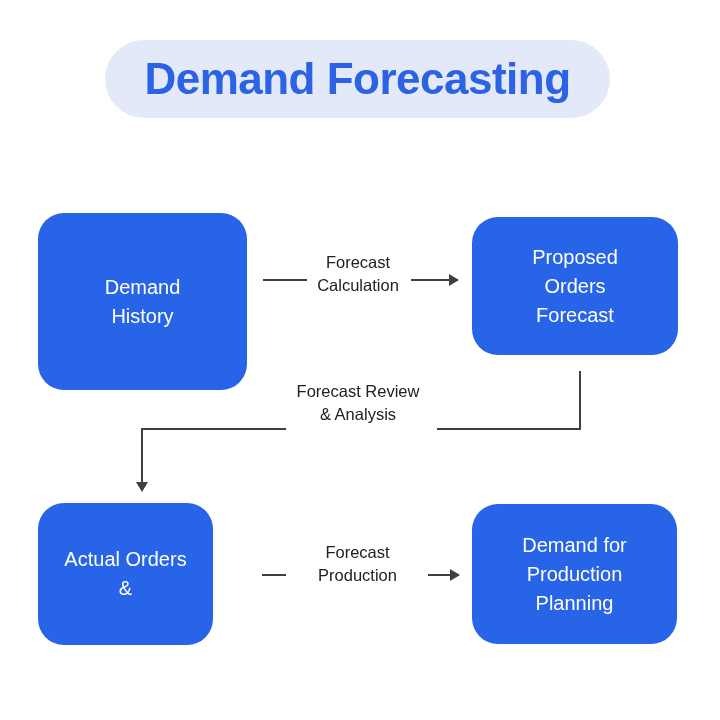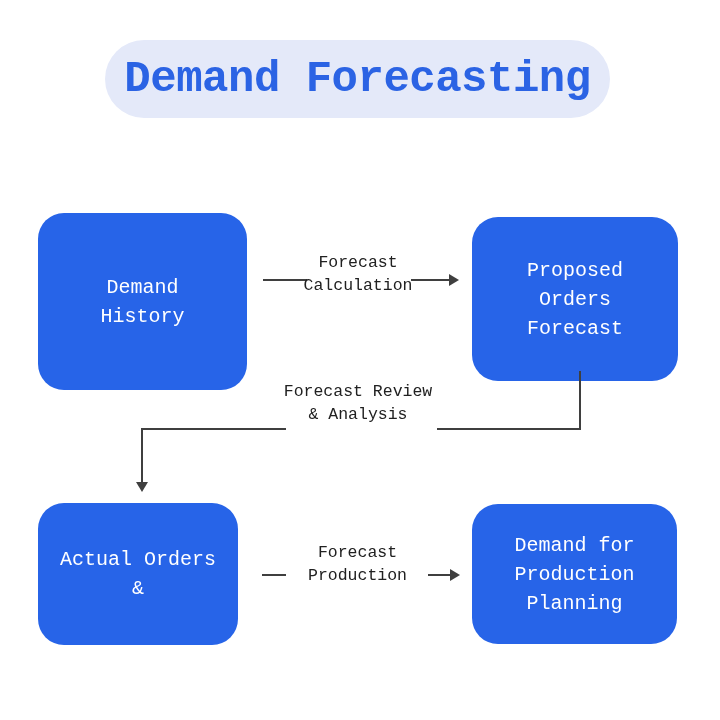--- a/index.html
+++ b/index.html
@@ -14,21 +14,20 @@
   html,body{margin:0;padding:0;}
   body{
     background:var(--background);
     font-family:"Liberation Sans","DejaVu Sans",sans-serif;
   }
   .canvas{
     position:relative;
     width:720px;height:720px;
     background:var(--background);
     overflow:hidden;
-    font-family:Liberation Mono, monospace;
   }
   .title-pill{
     position:absolute;left:105px;top:40px;width:505px;height:78px;
     background:var(--title-pill-bg);
     border-radius:44px;
     display:flex;align-items:center;justify-content:center;
   }
   .title-pill span{
     color:var(--title-text);
     font-size:44px;font-weight:700;letter-spacing:-0.5px;
@@ -37,22 +36,22 @@
     position:absolute;
     background:var(--box-fill);
     color:var(--box-text);
     border-radius:26px;
     display:flex;flex-direction:column;align-items:center;justify-content:center;
     text-align:center;
     font-size:20px;line-height:29px;
   }
   .node span{display:block;}
   #node-demand-history{left:38px;top:213px;width:209px;height:177px;}
-  #node-proposed-sales-forecast{left:472px;top:217px;width:206px;height:164px;}
-  #node-actual-orders{left:38px;top:503px;width:200px;height:142px;}
+  #node-proposed-sales-forecast{left:472px;top:217px;width:206px;height:138px;}
+  #node-actual-orders{left:38px;top:503px;width:175px;height:142px;}
   #node-demand-production{left:472px;top:504px;width:205px;height:140px;}
 
   .edge-line{position:absolute;background:var(--connector);}
   .edge-label{
     position:absolute;text-align:center;
     font-size:16.5px;line-height:23px;
     color:var(--label-text);
   }
   .edge-label span{display:block;}
   .arrowhead{position:absolute;width:0;height:0;}

